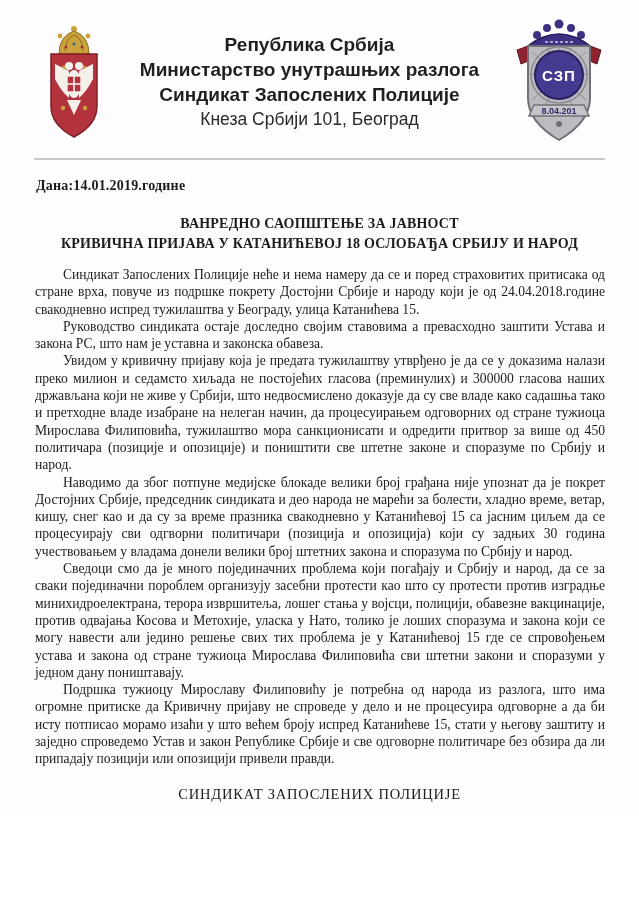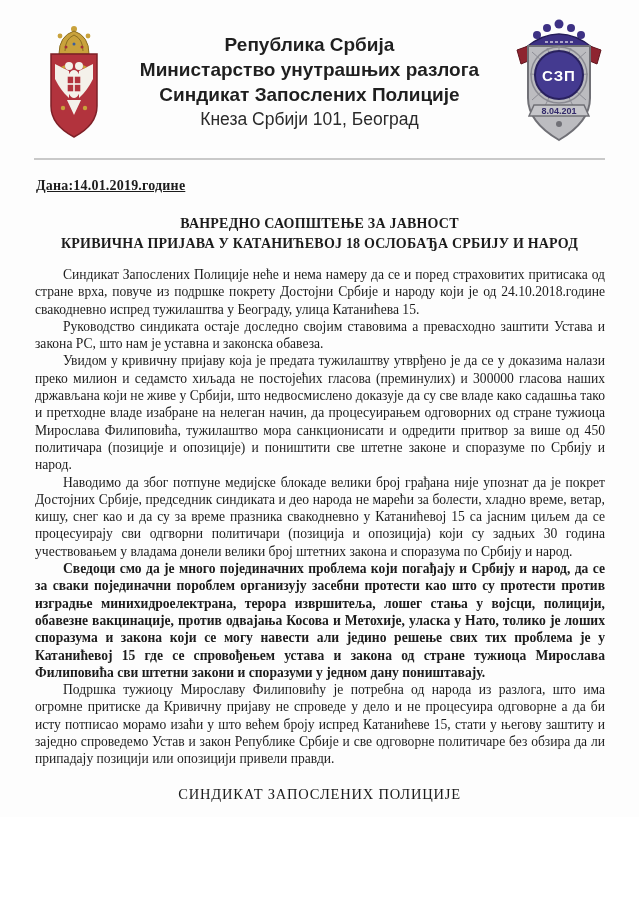--- a/index.html
+++ b/index.html
@@ -7,25 +7,25 @@
     width:639px;height:817px;background:#fdfdfd;overflow:hidden;position:relative;
     font-family:"Liberation Serif","DejaVu Serif",serif;color:#1c1c1c;
   }
   .letterhead{display:flex;align-items:flex-start;padding:10px 28px 0 36px;}
   .coat{width:76px;flex:0 0 auto;margin-top:10px;}
   .head-text{flex:1 1 auto;text-align:center;padding-top:22px;font-family:"Liberation Sans","DejaVu Sans",sans-serif;}
   .head-bold{font-weight:bold;font-size:19px;line-height:25px;color:#1f1f1f;}
   .head-reg{font-size:17.5px;line-height:25px;color:#2a2a2a;}
   .badge{width:104px;flex:0 0 auto;margin-top:2px;}
   .rule{border:none;border-top:2px solid #c9c9c9;margin:4px 34px 0 34px;}
-  .date-line{margin:18px 0 0 36px;font-weight:bold;font-size:14px;letter-spacing:0.2px;text-decoration:underline;}
+  .date-line{margin:18px 0 0 36px;font-weight:bold;font-size:14px;letter-spacing:0.2px;}
   .doc-title{text-align:center;font-weight:bold;font-size:14px;line-height:19.5px;margin-top:20px;letter-spacing:0.2px;}
   .body-text{margin:13px 34px 0 35px;text-align:justify;font-size:13.6px;line-height:17.3px;}
   .body-text p{margin:0;text-indent:28px;}
-  .body-text p.bold-para{font-weight:bold;}
+  .body-text p.bold-para{font-weight:normal;}
   .signature{text-align:center;margin-top:18px;font-size:14.5px;letter-spacing:0.8px;}
   svg text{font-family:"Liberation Sans","DejaVu Sans",sans-serif;}
 </style>
 </head>
 <body>
 
 <div class="page">
 
   <div class="letterhead">
 
@@ -113,21 +113,21 @@
   <hr class="rule">
 
   <div class="date-line">Дана:14.01.2019.године</div>
 
   <div class="doc-title">
     <div>ВАНРЕДНО САОПШТЕЊЕ ЗА ЈАВНОСТ</div>
     <div>КРИВИЧНА ПРИЈАВА У КАТАНИЋЕВОЈ 18 ОСЛОБАЂА СРБИЈУ И НАРОД</div>
   </div>
 
   <div class="body-text">
-    <p>Синдикат Запослених Полиције неће и нема намеру да се и поред страховитих притисака од стране врха, повуче из подршке покрету Достојни Србије и народу који је од 24.10.2018.године свакодневно испред тужилаштва у Београду, улица Катанићева 15.</p>
+    <p>Синдикат Запослених Полиције неће и нема намеру да се и поред страховитих притисака од стране врха, повуче из подршке покрету Достојни Србије и народу који је од 24.04.2018.године свакодневно испред тужилаштва у Београду, улица Катанићева 15.</p>
     <p>Руководство синдиката остаје доследно својим ставовима а превасходно заштити Устава и закона РС, што нам је уставна и законска обавеза.</p>
     <p>Увидом у кривичну пријаву која је предата тужилаштву утврђено је да се у доказима налази преко милион и седамсто хиљада не постојећих гласова (преминулих) и 300000 гласова наших држављана који не живе у Србији, што недвосмислено доказује да су све владе како садашња тако и претходне владе изабране на нелеган начин, да процесуирањем одговорних од стране тужиоца Мирослава Филиповића, тужилаштво мора санкционисати и одредити притвор за више од 450 политичара (позиције и опозиције) и поништити све штетне законе и споразуме по Србију и народ.</p>
     <p>Наводимо да због потпуне медијске блокаде велики број грађана није упознат да је покрет Достојних Србије, председник синдиката и део народа не марећи за болести, хладно време, ветар, кишу, снег као и да су за време празника свакодневно у Катанићевој 15 са јасним циљем да се процесуирају сви одгворни политичари (позиција и опозиција) који су задњих 30 година учествовањем у владама донели велики број штетних закона и споразума по Србију и народ.</p>
     <p class="bold-para">Сведоци смо да је много појединачних проблема који погађају и Србију и народ, да се за сваки појединачни пороблем организују засебни протести као што су протести против изградње минихидроелектрана,  терора извршитеља,  лошег стања у војсци, полицији,  обавезне вакцинације, против одвајања Косова и Метохије, уласка у Нато, толико је лоших споразума и закона који се могу навести али једино решење свих тих проблема је у Катанићевој 15 где се спровођењем устава и закона од стране тужиоца Мирослава Филиповића сви штетни закони и споразуми у једном дану поништавају.</p>
     <p>Подршка тужиоцу Мирославу Филиповићу је потребна од народа из разлога, што има огромне притиске да Кривичну пријаву не спроведе у дело и не процесуира одговорне а да би исту потписао морамо изаћи у што већем броју испред Катанићеве 15, стати у његову заштиту и заједно спроведемо Устав и закон Републике Србије и све одговорне политичаре без обзира да ли припадају позицији или опозицији привели правди.</p>
   </div>
 
   <div class="signature">СИНДИКАТ ЗАПОСЛЕНИХ ПОЛИЦИЈЕ</div>
 
 </div>

